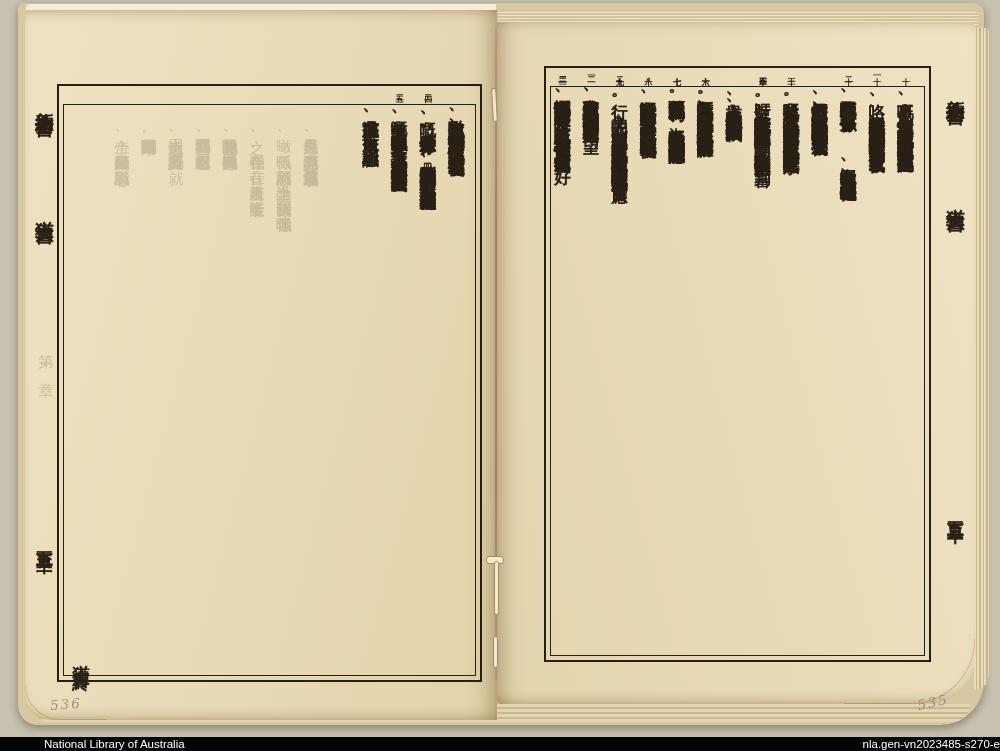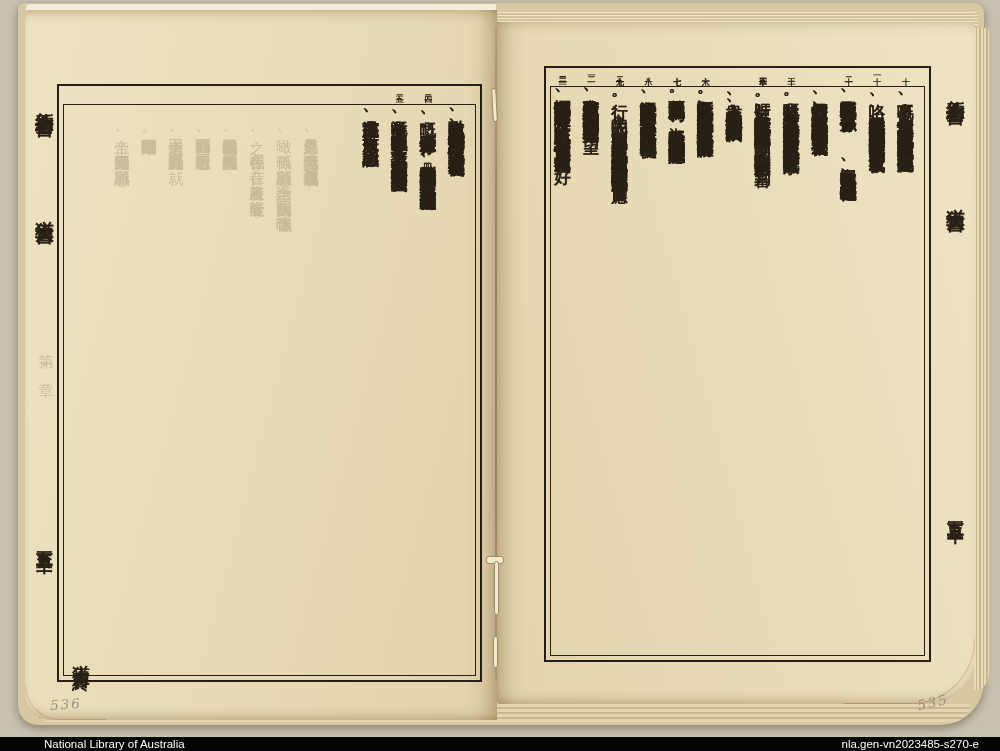--- a/index.html
+++ b/index.html
@@ -69,21 +69,21 @@
   
   .pencil{position:absolute;color:#8f8674;font-size:13.5px;font-style:italic;letter-spacing:2px;
           font-family:"DejaVu Serif",serif;opacity:.85;}
   .pencil-left{left:50px;top:696px;transform:rotate(-4deg);}
   .pencil-right{left:917px;top:694px;transform:rotate(-12deg);}
   
   .footer{position:absolute;left:0;top:737px;width:1000px;height:14px;background:#040404;
           font-family:"Liberation Sans","DejaVu Sans",sans-serif;font-size:11.5px;color:#fff;}
   .footer span{position:absolute;top:0;line-height:14px;}
   .footer .fl{left:8px;margin-left:36px;}
-  .footer .fr{right:21px;}
+  .footer .fr{right:0;}
 </style>
 </head>
 <body>
 
 <div id="scene">
 
   <div class="stack-base"></div>
   <div class="top-edges-left"></div>
   <div class="top-edges-right"></div>
   <div class="right-edges"></div>

